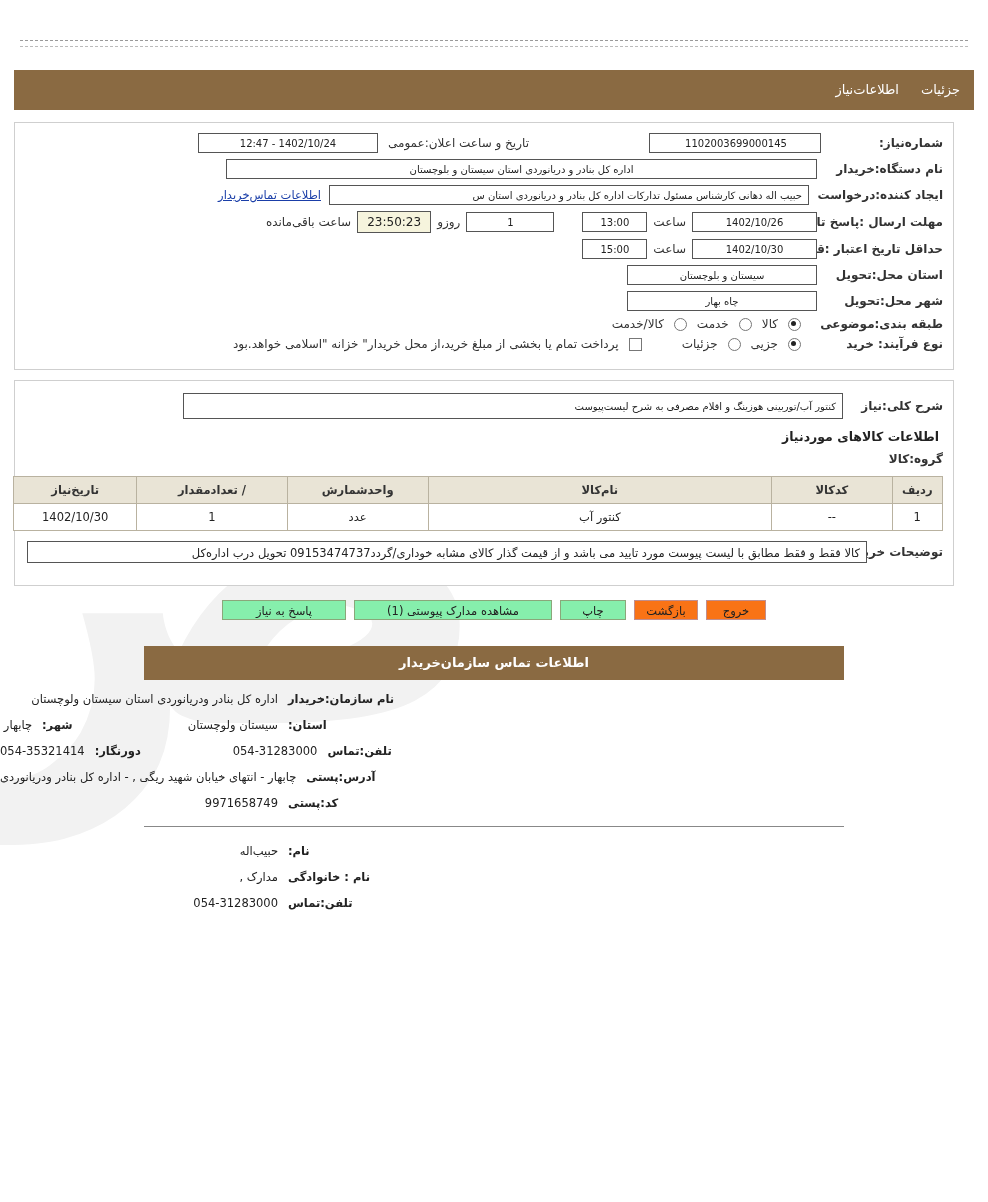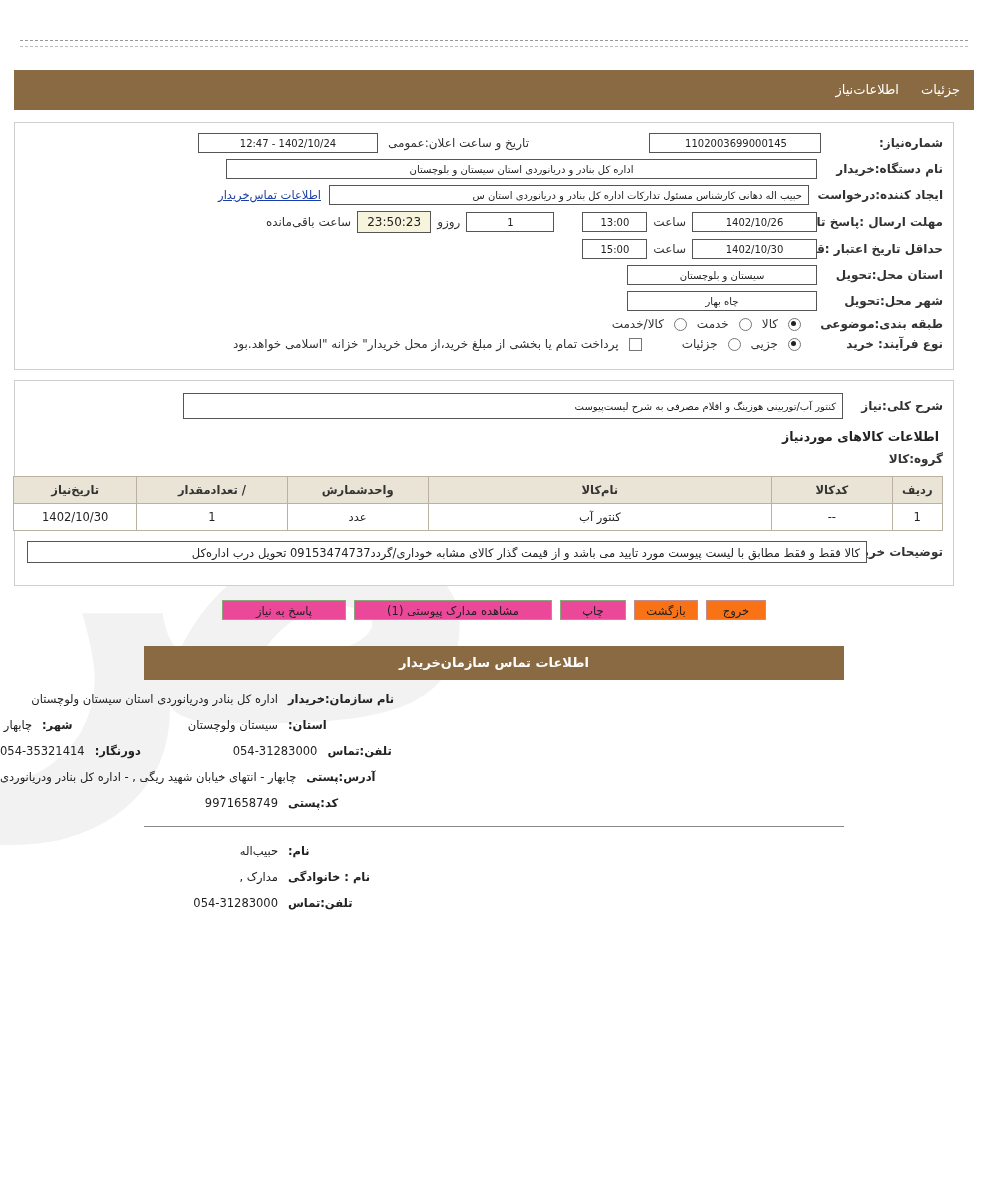--- a/index.html
+++ b/index.html
@@ -111,21 +111,21 @@
   }
   table.goods td{
     border:1px solid #b9b2a0;height:24px;text-align:center;background:#fff;font-size:11.5px;
   }
   .desc-box{
     border:1px solid #555;background:#fff;height:22px;line-height:22px;
     padding:0 6px;font-size:11.5px;text-align:right;box-sizing:border-box;overflow:hidden;white-space:nowrap;
   }
   .btns{display:flex;justify-content:center;align-items:center;gap:8px;margin:14px 0 4px 0;}
   .btn{
-    border:1px solid #8aa77a;background:#ec4899;height:20px;line-height:20px;
+    border:1px solid #8aa77a;background:#86efac;height:20px;line-height:20px;
     font-size:11.5px;padding:0 10px;text-align:center;box-sizing:border-box;color:#222;
   }
   .btn.red{border:1px solid #c08e8e;background:#f97316;}
   .btn.wide{min-width:130px;}
   .contact-bar{
     margin:26px auto 0 auto;width:700px;background:#8a6a42;color:#fff;height:34px;line-height:34px;
     text-align:center;font-size:13px;font-weight:bold;
   }
   .cinfo{margin:12px 0 0 0;font-size:11.5px;}
   .cline{display:flex;align-items:center;margin-bottom:12px;}

